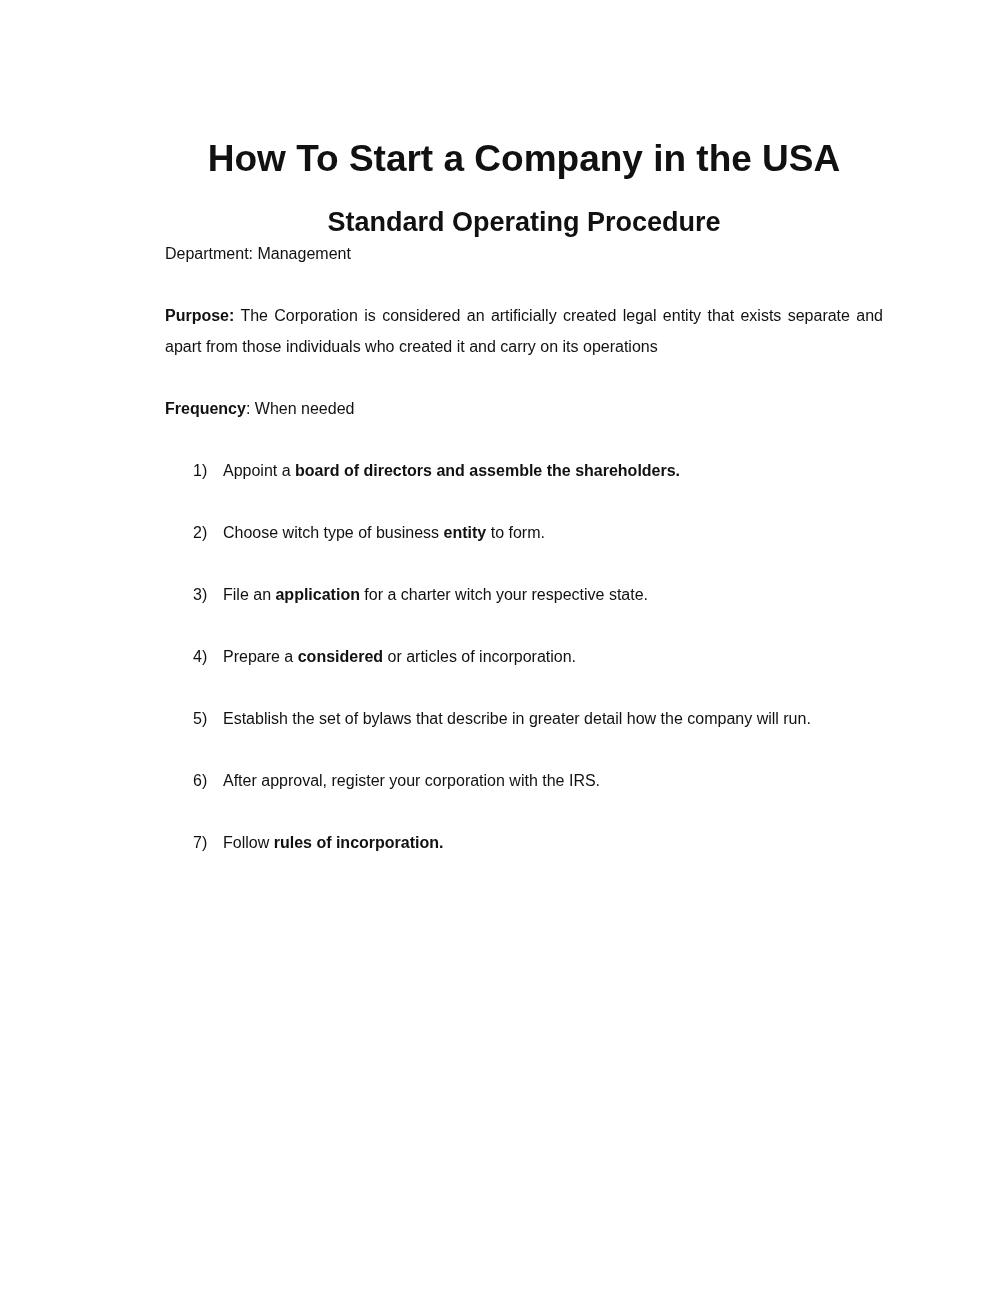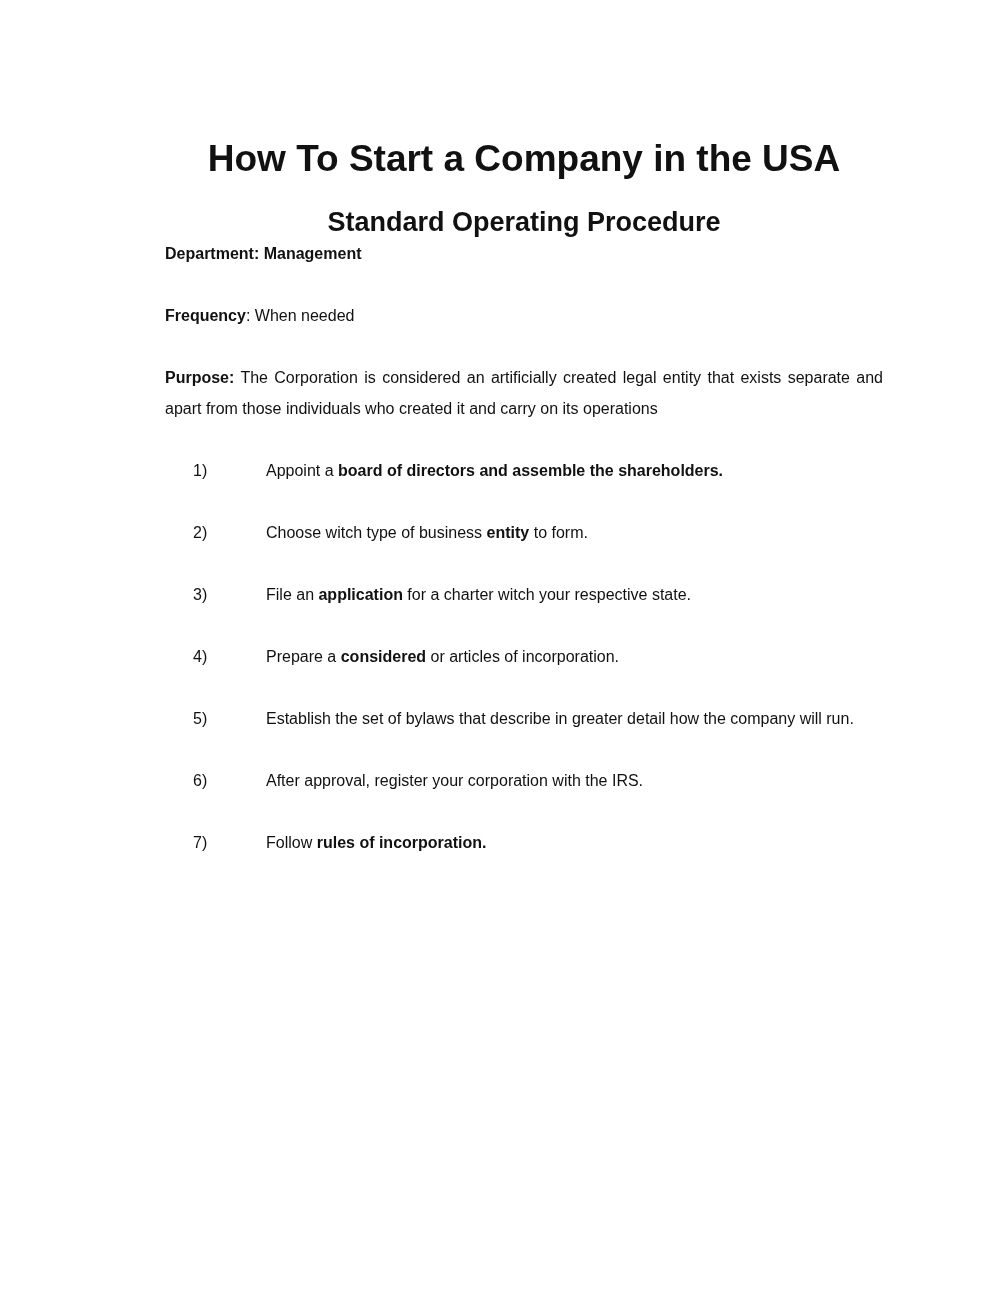--- a/index.html
+++ b/index.html
@@ -32,21 +32,21 @@
     text-align: center;
     margin: 0 0 0 0;
     line-height: 1.15;
   }
   .body-text {
     font-size: 16px;
     line-height: 31px;
   }
   .dept-line {
     margin: 117px 0 31px 0;
-    font-weight: bold;
+    font-weight: normal;
   }
   .para {
     margin: 0 0 31px 0;
   }
   .justify {
     text-align: justify;
   }
   b, .bold { font-weight: bold; }
   .procedure-list {
     margin: 0;
@@ -56,39 +56,38 @@
   .list-item {
     display: flex;
     margin: 0 0 31px 0;
   }
   .step-number {
     flex: 0 0 30px;
     margin-left: 28px;
   }
   .step-text {
     flex: 1;
-    margin-left: 43px;
   }
 </style>
 </head>
 <body>
 
 <div class="page">
 
   <h1 class="doc-title">How To Start a Company in the USA</h1>
 
   <h2 class="doc-subtitle">Standard Operating Procedure</h2>
 
   <div class="body-text">
 
     <p class="para dept-line">Department: Management</p>
 
+    <p class="para justify"><b>Purpose:</b><span> The Corporation is considered an artificially created legal entity that exists separate and apart from those individuals who created it and carry on its operations</span></p>
+
     <p class="para"><b>Frequency</b><span>: When needed</span></p>
-
-    <p class="para justify"><b>Purpose:</b><span> The Corporation is considered an artificially created legal entity that exists separate and apart from those individuals who created it and carry on its operations</span></p>
 
 
     <div class="procedure-list">
 
       <div class="list-item">
         <span class="step-number">1)</span>
         <span class="step-text"><span>Appoint a </span><b>board of directors and assemble the shareholders.</b><span></span></span>
       </div>
 
       <div class="list-item">

